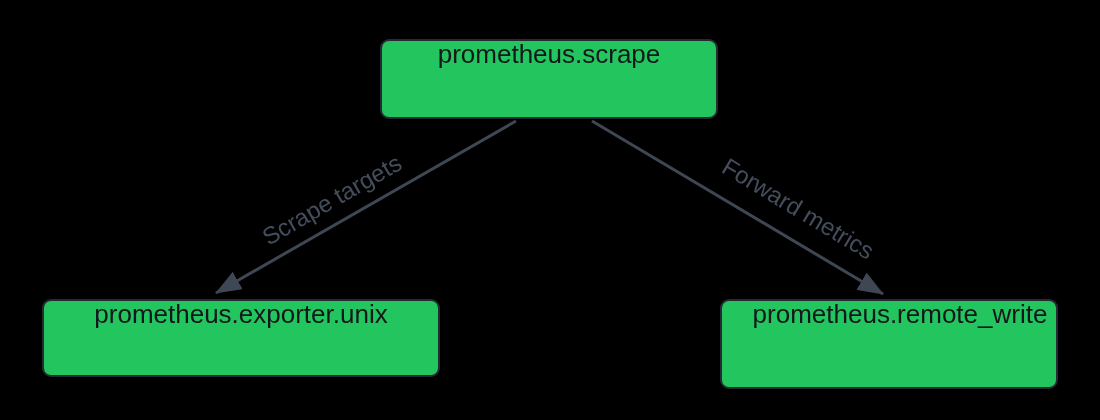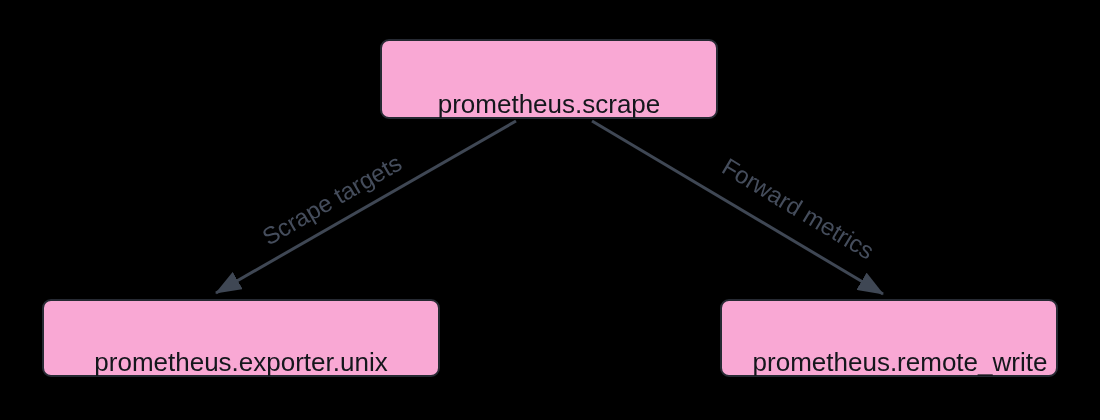--- a/index.html
+++ b/index.html
@@ -27,25 +27,25 @@
     stroke-width: 3;
     fill: none;
   }
   .arrow-head {
     fill: #3f4754;
     stroke: none;
   }
   .node {
     position: absolute;
     box-sizing: border-box;
-    background: #f9a8d4;
+    background: #22c55e;
     border: 2.5px solid #262a33;
     border-radius: 9px;
     display: flex;
-    align-items: flex-end;
+    align-items: flex-start;
     justify-content: center;
   }
   .node-label {
     color: #14171c;
     font-size: 26px;
     line-height: 1;
     white-space: nowrap;
   }
   .edge-label {
     position: absolute;
@@ -60,21 +60,21 @@
     top: 200px;
     transform: translate(-50%, -50%) rotate(-30deg);
   }
   .edge-label.right-label {
     left: 798px;
     top: 209px;
     transform: translate(-50%, -50%) rotate(31deg);
   }
   .node-scrape       { left: 380px; top: 39px;  width: 338px; height: 80px; }
   .node-exporter     { left: 42px;  top: 299px; width: 398px; height: 78px; }
-  .node-remote-write { left: 720px; top: 299px; width: 338px; height: 78px; padding-left: 22px; }
+  .node-remote-write { left: 720px; top: 299px; width: 338px; height: 90px; padding-left: 22px; }
 </style>
 </head>
 <body>
 
 <div class="canvas">
 
   <svg class="edges" viewBox="0 0 1100 420" xmlns="http://www.w3.org/2000/svg">
     <defs>
       <marker id="arrowhead" viewBox="0 0 26 20" markerWidth="26" markerHeight="20" refX="25" refY="10" orient="auto" markerUnits="userSpaceOnUse">
         <path class="arrow-head" d="M0,0 L26,10 L0,20 Z"></path>

